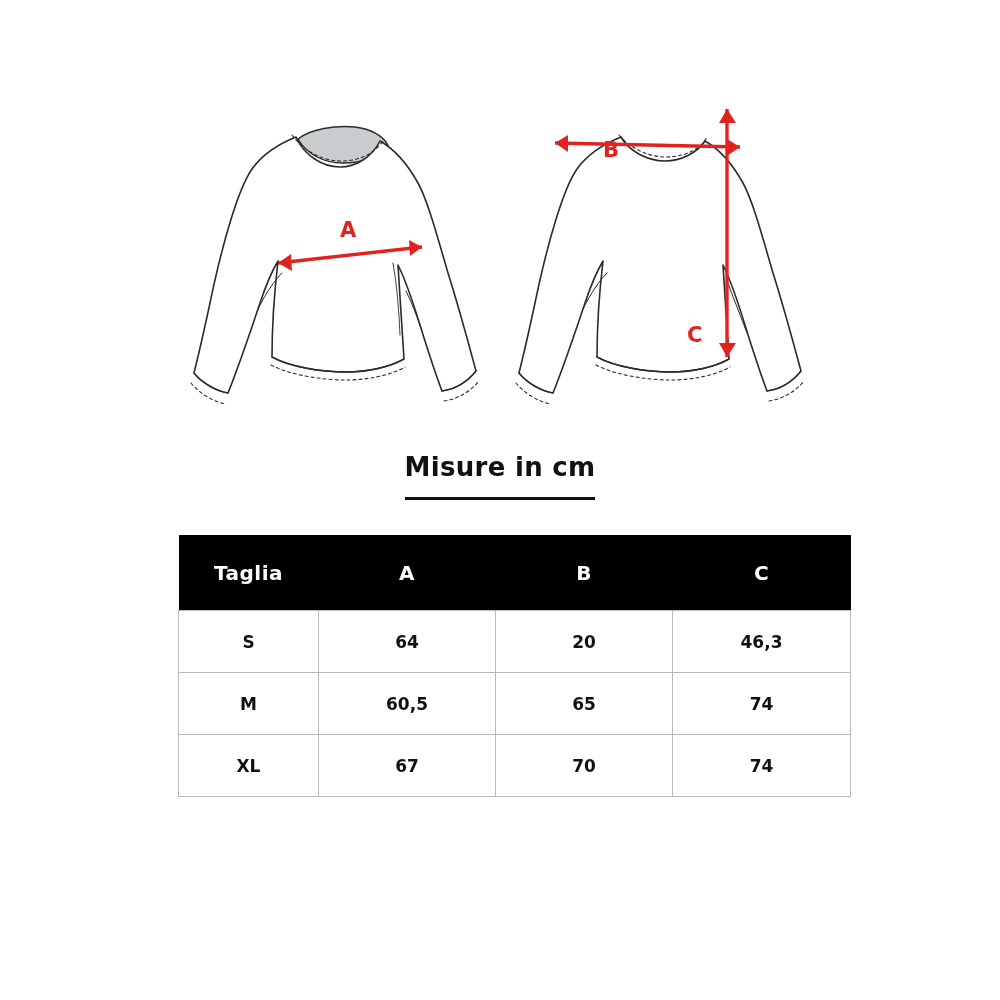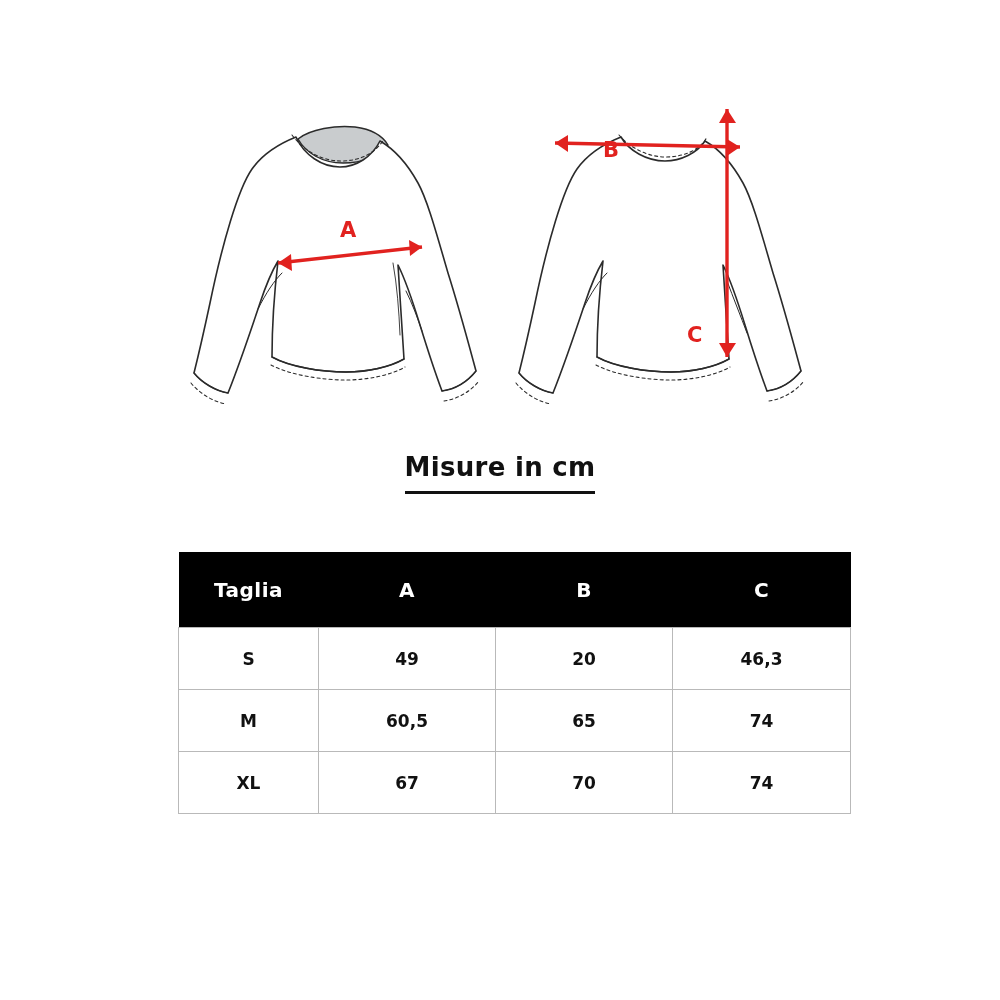--- a/index.html
+++ b/index.html
@@ -56,29 +56,29 @@
     top: 452px;
     width: 1000px;
     text-align: center;
   }
   .caption {
     display: inline-block;
     font-size: 26px;
     font-weight: bold;
     letter-spacing: .3px;
     color: #111;
-    padding-bottom: 9px;
+    padding-bottom: 15px;
     border-bottom: 3px solid #111;
   }
 
   
   .table-wrap {
     position: absolute;
     left: 178px;
-    top: 552px;
+    top: 535px;
     width: 672px;
   }
   table.size-table {
     border-collapse: collapse;
     width: 672px;
     table-layout: fixed;
   }
   table.size-table thead th {
     background: #000000;
     color: #ffffff;
@@ -232,21 +232,21 @@
         <tr>
           <th>Taglia</th>
           <th>A</th>
           <th>B</th>
           <th>C</th>
         </tr>
       </thead>
       <tbody>
         <tr>
           <td>S</td>
-          <td>49</td>
+          <td>64</td>
           <td>20</td>
           <td>46,3</td>
         </tr>
         <tr>
           <td>M</td>
           <td>60,5</td>
           <td>65</td>
           <td>74</td>
         </tr>
         <tr>

